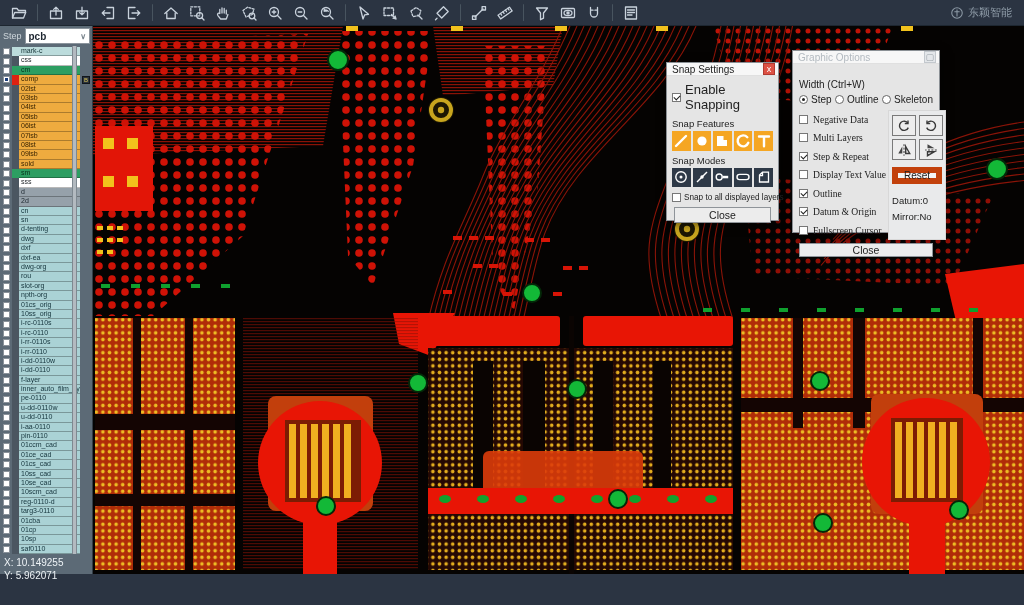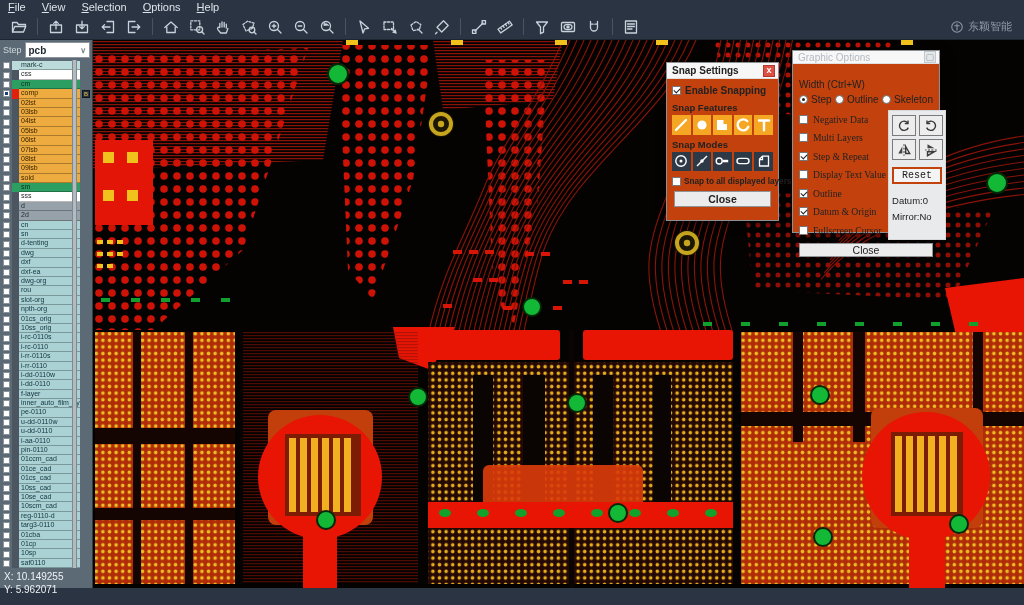--- a/index.html
+++ b/index.html
@@ -37,30 +37,30 @@
   .bzone{width:12px;display:flex;align-items:center;justify-content:center;}
   .badge{width:8px;height:8px;background:#2b333c;color:#d8c25a;font-size:6px;display:flex;align-items:center;justify-content:center;border:1px solid #11161c;}
   .vscroll{position:absolute;left:72px;top:0;bottom:0;width:5px;background:#b3bac0;border-left:1px solid #7e8890;border-right:1px solid #7e8890;}
 
   .coord-box{height:31px;padding:2px 4px;color:#eef3f6;font-size:10px;line-height:13px;}
 
   .canvas{flex:1;position:relative;background:#060302;}
   .canvas svg{position:absolute;left:0;top:0;}
 
   
-  .dialog{position:absolute;background:#c2410c;border:1px solid #8b9095;box-shadow:2px 3px 9px rgba(0,0,0,.55);color:#222;}
+  .dialog{position:absolute;background:#e5e5e5;border:1px solid #8b9095;box-shadow:2px 3px 9px rgba(0,0,0,.55);color:#222;}
   .dlg-title{height:16px;display:flex;align-items:center;justify-content:space-between;padding:0 3px 0 5px;background:#f7f7f7;border-bottom:1px solid #e0e0e0;font-size:10px;}
   .dlg-close{width:12px;height:12px;display:flex;align-items:center;justify-content:center;font-size:9px;line-height:1;}
   .close-red{background:#dd5144;color:#fff;border:1px solid #b03a30;}
   .close-pale{background:#e4e7ea;color:#9aa1a8;border:1px solid #c3c8cd;}
   .dlg-btn{height:16px;background:#ececec;border:1px solid #8f9499;display:flex;align-items:center;justify-content:center;font-size:10.5px;}
 
-  .snap{left:666px;top:62px;width:113px;height:159px;display:flex;flex-direction:column;font-weight:bold;}
+  .snap{left:666px;top:62px;width:113px;height:159px;display:flex;flex-direction:column;}
   .snap-body{flex:1;padding:4px 5px 5px;display:flex;flex-direction:column;}
-  .chk-row{display:flex;align-items:center;gap:4px;font-size:10px;margin:2px 0;}
+  .chk-row{display:flex;align-items:center;gap:4px;font-size:13px;margin:2px 0;}
   .cb2{width:9px;height:9px;background:#fff;border:1px solid #777;position:relative;flex:0 0 9px;}
   .cb2.on::after{content:'';position:absolute;left:1px;top:1px;width:5px;height:3px;border-left:1.6px solid #222;border-bottom:1.6px solid #222;transform:rotate(-45deg);}
   .sec-label{font-size:9.5px;margin:4px 0 2px;}
   .snap-grid{display:flex;gap:2px;}
   .snapf,.snapm{width:19.5px;height:19.5px;display:flex;align-items:center;justify-content:center;}
   .snapf{background:#f5a623;}
   .snapm{background:#2e3947;}
   .all-row{display:flex;align-items:center;gap:3px;font-size:8.2px;margin-top:6px;white-space:nowrap;}
   .snap .dlg-btn{margin:5px 2px 0;}
 
@@ -72,46 +72,38 @@
   .radio-row{display:flex;align-items:center;gap:3px;font-size:10px;}
   .radio{width:9px;height:9px;border-radius:50%;background:#fff;border:1px solid #666;position:relative;flex:0 0 9px;}
   .radio.on::after{content:'';position:absolute;inset:2px;border-radius:50%;background:#222;}
   .g-cols{flex:1;display:flex;}
   .g-checks{flex:1;display:flex;flex-direction:column;font-family:Liberation Serif, serif;}
   .gc-row{height:18.5px;display:flex;align-items:center;gap:5px;font-size:9.6px;white-space:nowrap;}
   .g-panel{width:58px;background:#e9eaeb;border:1px solid #d8d8d8;margin-left:2px;padding:4px 3px;display:flex;flex-direction:column;align-items:center;}
   .t-grid{display:grid;grid-template-columns:24px 24px;gap:3px;}
   .t-btn{width:24px;height:21px;background:#ededed;border:1px solid #7a7a7a;display:flex;align-items:center;justify-content:center;}
   .t-btn svg{stroke:#3a3a3a;fill:none;stroke-width:1.4;}
-  .reset-btn{width:50px;height:17px;margin-top:7px;background:#f4f4f4;border:2px solid #c2410c;display:flex;align-items:center;justify-content:center;font-size:10px;font-family:Liberation Mono, monospace;}
+  .reset-btn{width:50px;height:17px;margin-top:7px;background:#f4f4f4;border:6px solid #c2410c;display:flex;align-items:center;justify-content:center;font-size:10px;}
   .am-text{align-self:flex-start;margin-top:9px;font-size:9.5px;line-height:1.7;color:#222;}
   .graphic .dlg-btn{margin:3px 6px 5px;}
 
   
   .bottombar{height:17px;background:#222b38;display:flex;align-items:center;padding:0 5px;gap:5px;}
   .bb-sep{width:1px;height:11px;background:#424d5b;}
   .unit-combo{height:13px;background:#fff;border:1px solid #79828c;display:flex;align-items:center;gap:3px;padding:0 3px;font-size:9px;color:#222;}
   .unit-combo .tri{width:0;height:0;border-left:3px solid transparent;border-right:3px solid transparent;border-top:4px solid #888;}
   .bb-icon{display:flex;align-items:center;}
   .bb-icon svg{stroke:#9aa5b1;fill:none;stroke-width:1.2;}
   .bb-input{width:115px;height:13px;background:#fff;border:1px solid #79828c;font-size:9px;padding:0 3px;outline:none;font-family:"Liberation Sans",sans-serif;}
 </style>
 </head>
 <body>
 
 <div class="app">
 
-  <div class="menubar">
-
-  <span class="menu-item">File</span>
-      <span class="menu-item">View</span>
-      <span class="menu-item">Selection</span>
-      <span class="menu-item">Options</span>
-      <span class="menu-item">Help</span>
-    </div>
 
   <div class="toolbar">
     <div style="display:flex;align-items:center;">
 
     <span class="tb-btn">
           <svg width="16" height="16" viewBox="0 0 16 16">
             <path d="M1.5 13 V3.5 h4.5 l1.5 2 h7 v2"></path>
             <path d="M1.5 13 l2.2-5.5 h11 L12.5 13 z"></path>
           </svg>
         </span>

